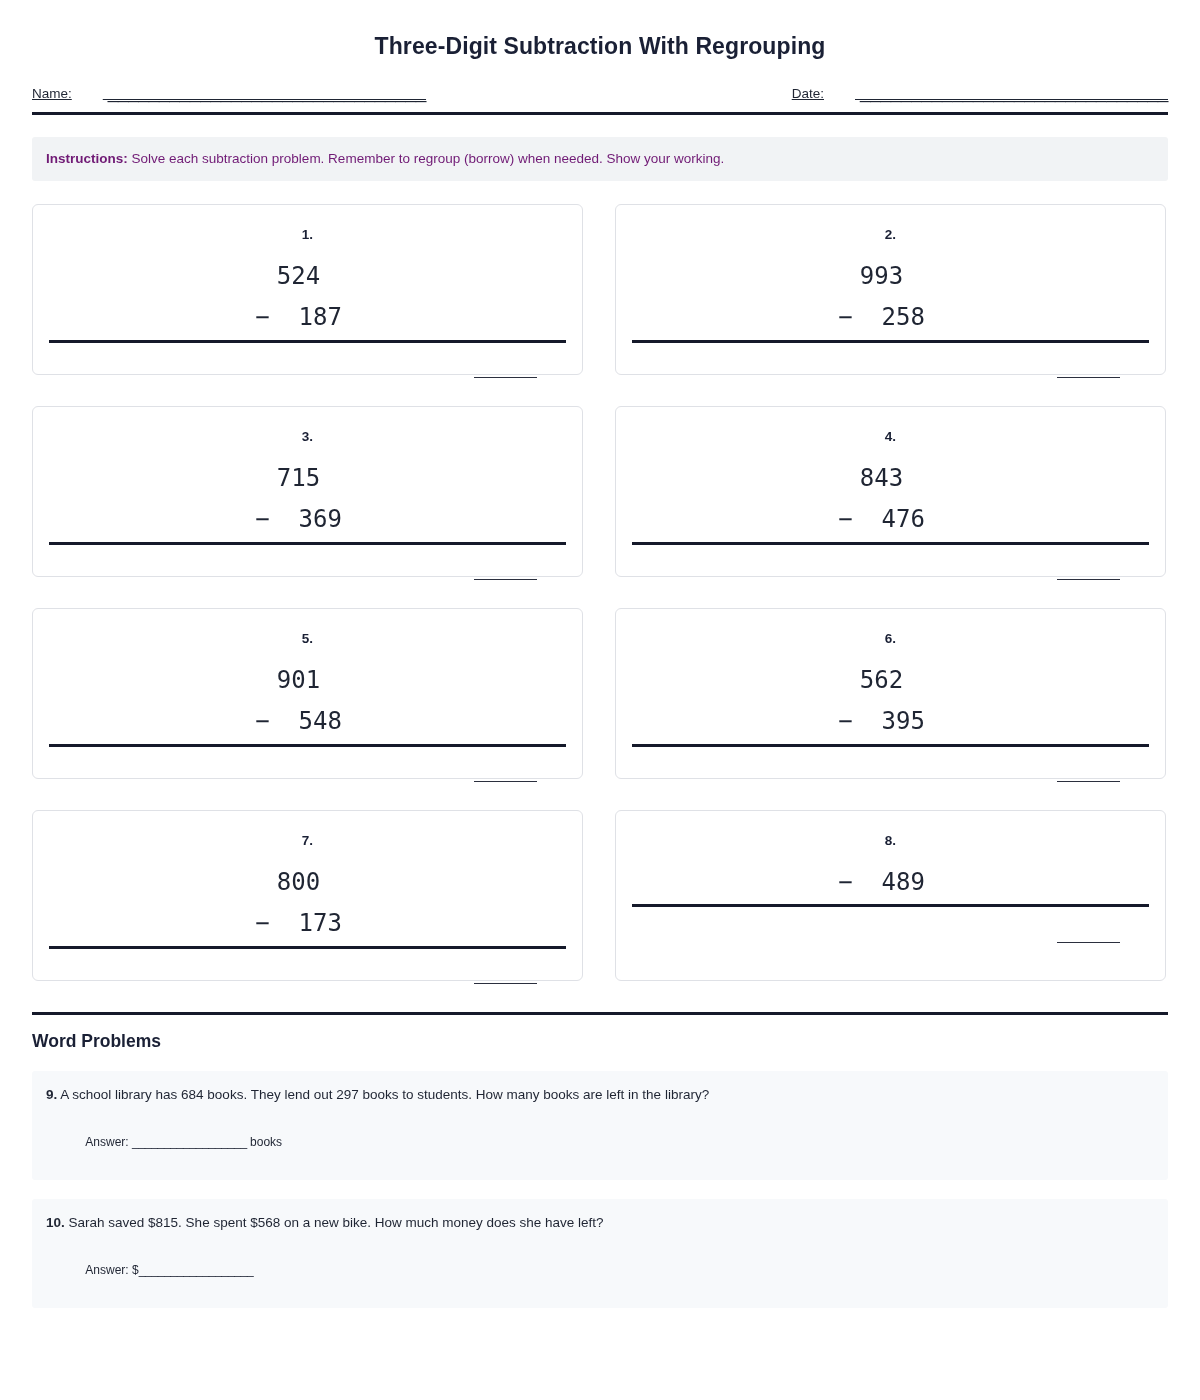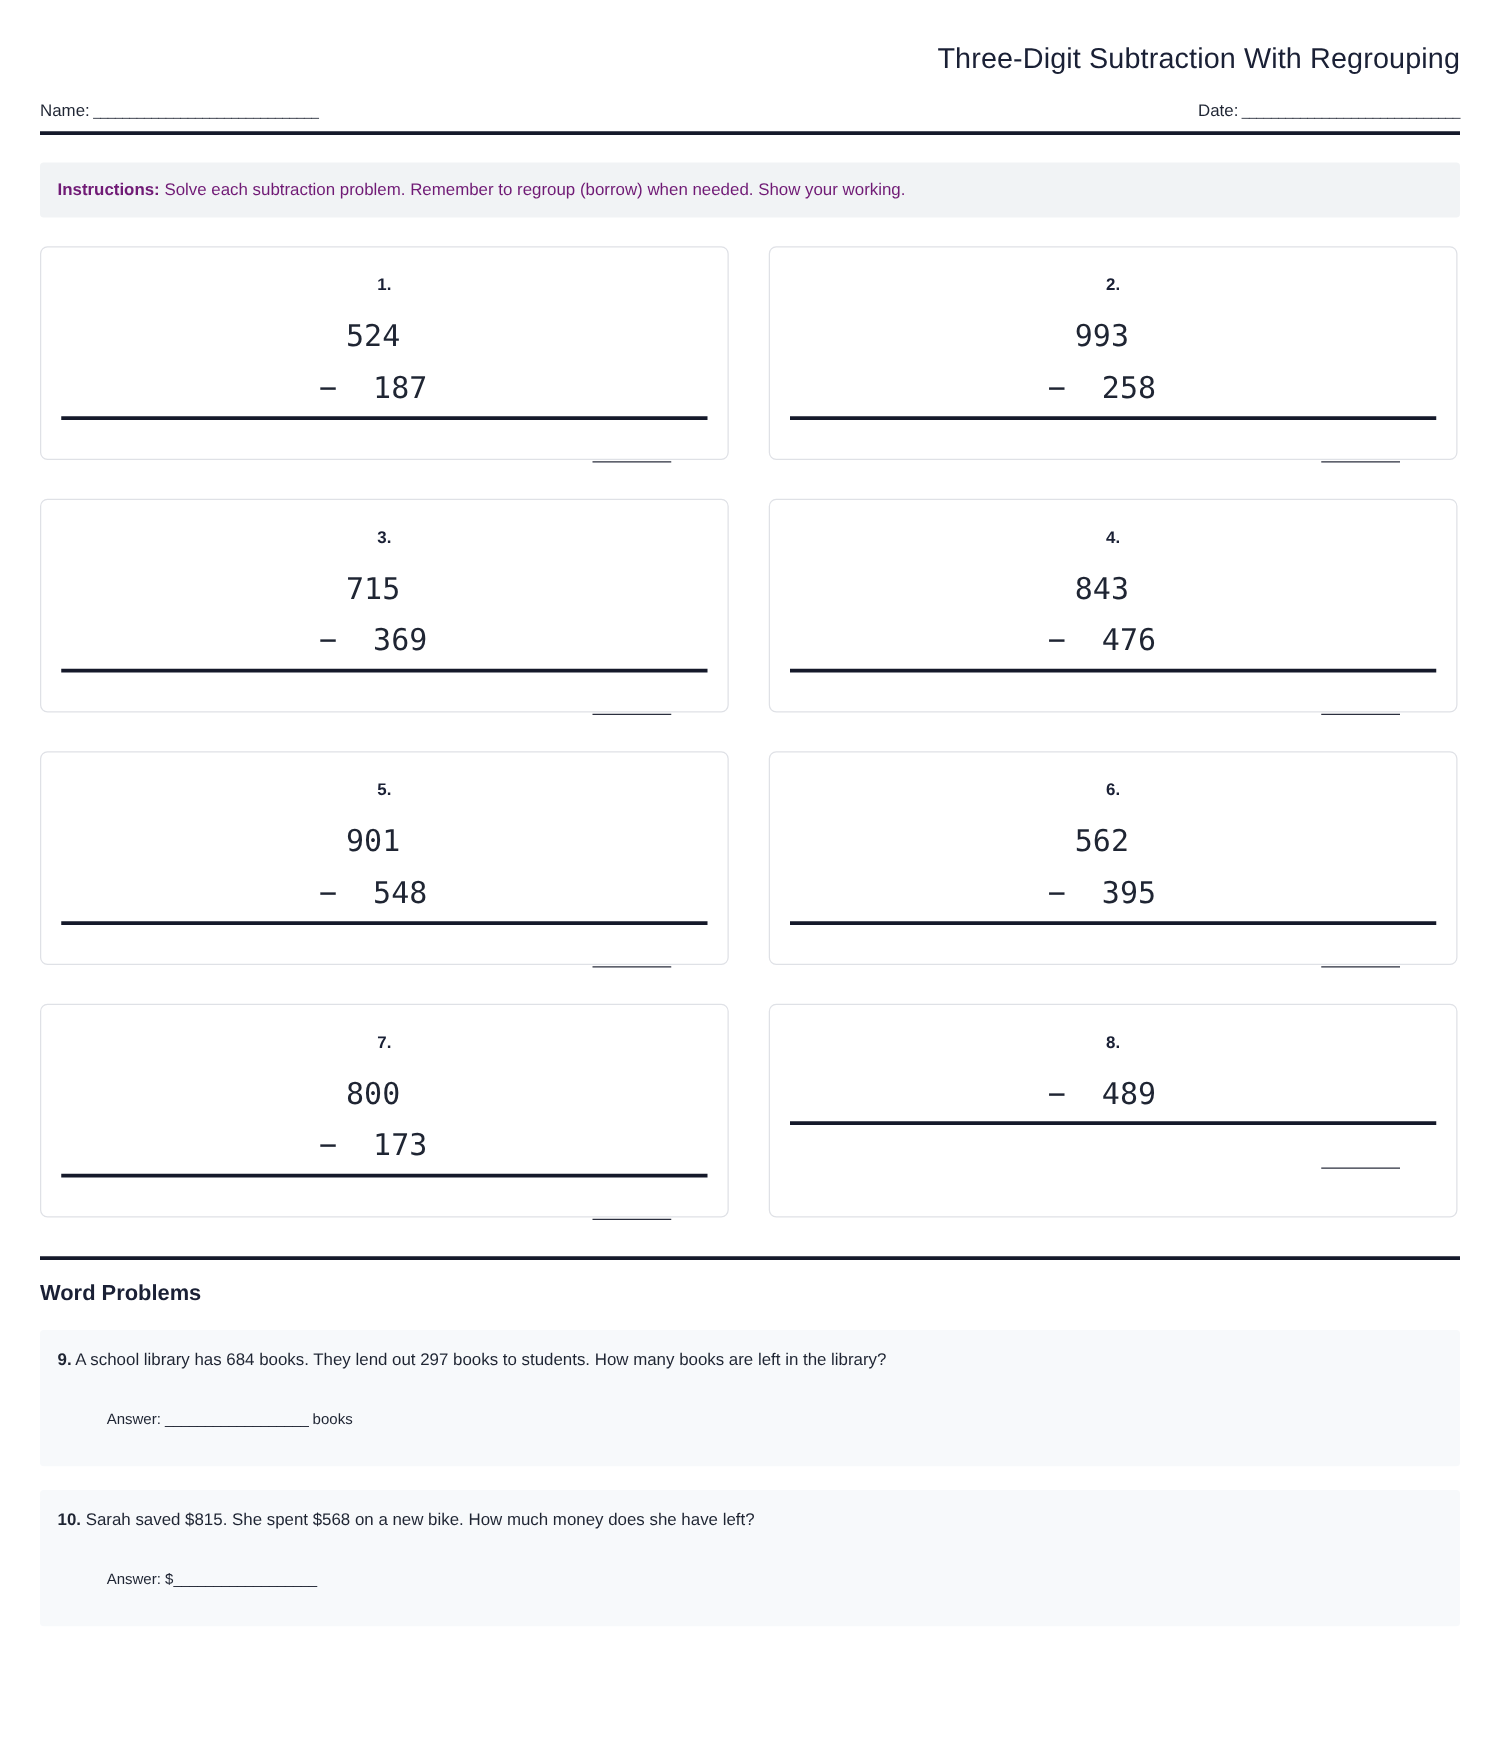--- a/index.html
+++ b/index.html
@@ -18,46 +18,48 @@
   .page {
     width: 1200px;
     height: 1400px;
     box-sizing: border-box;
     padding: 0 32px;
     position: relative;
   }
 
   
   .worksheet-title {
-    text-align: right;
+    text-align: center;
     font-size: 23px;
-    font-weight: normal;
+    font-weight: bold;
     color: #1a2035;
     margin: 0;
     padding-top: 33px;
     letter-spacing: 0.1px;
   }
 
   .id-row {
     display: flex;
     justify-content: space-between;
     align-items: flex-end;
     margin-top: 21px;
     font-size: 13.5px;
     color: #1f2533;
   }
   .id-field {
     display: flex;
     align-items: baseline;
     white-space: pre;
+    text-decoration: underline;
   }
   .id-label { font-size: 13.5px; }
   .id-blank {
-    font-size: 11px;
+    font-size: 19px;
     letter-spacing: -0.3px;
+    margin-left: 31px;
   }
 
   .header-rule {
     border: 0;
     border-top: 3px solid #15192a;
     margin: 9px 0 0 0;
   }
 
   
   .instructions {

